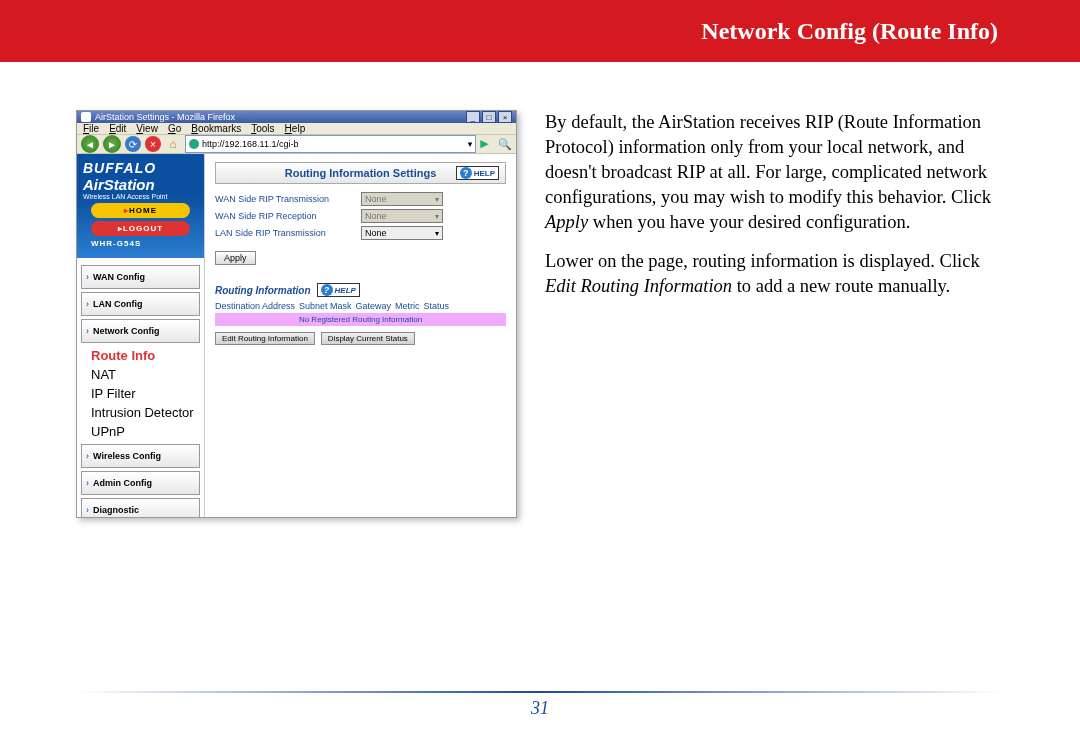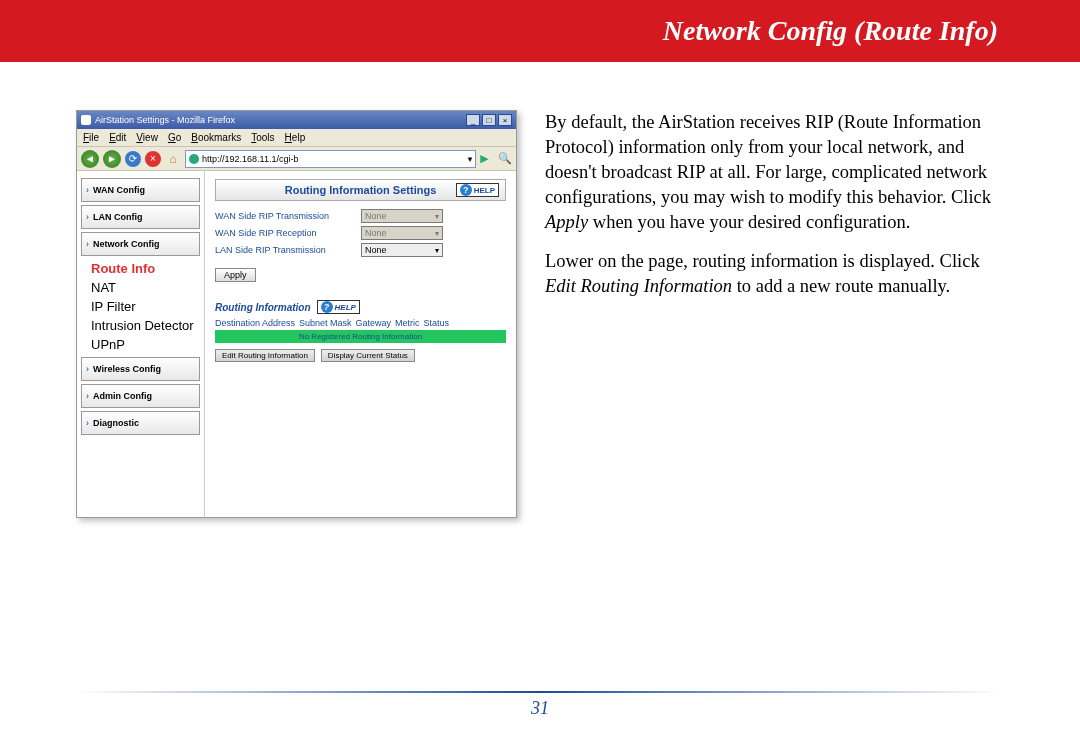--- a/index.html
+++ b/index.html
@@ -15,23 +15,22 @@
     background: #d41920;
     height: 62px;
     width: 100%;
     display: flex;
     align-items: center;
     justify-content: flex-end;
     padding-right: 82px;
   }
   .banner-title {
     color: #fff;
-    font-style: italic;
     font-weight: bold;
-    font-size: 28px;
+    font-size: 24px;
     font-family: Georgia, serif;
   }
   .content-row {
     display: flex;
     padding: 48px 70px 0 76px;
     gap: 28px;
   }
   .screenshot {
     width: 441px;
     height: 408px;
@@ -155,21 +154,21 @@
   }
   .sub-hdr{
     margin-top:18px; color:#1a4b9a; font-weight:bold; font-size:10px;
     display:flex; align-items:center; gap:6px;font-style:italic;
   }
   .table-head{
     margin-top:4px; color:#1a4b9a; font-size:9px;
     display:flex; gap:4px;
   }
   .no-route{
-    background:#22c55e; color:#1a4b9a; font-size:8px;
+    background:#f0abfc; color:#1a4b9a; font-size:8px;
     text-align:center; padding:2px 0; margin:2px 0 6px;
   }
   .btn-row{ display:flex; gap:6px;}
   .grey-btn{
     border:1px solid #888; background:linear-gradient(#eee,#d2d2d2);
     padding:1px 6px; font-size:8px;
   }
   .body-text {
     flex:1;
     font-size: 18.5px;
@@ -227,20 +226,28 @@
         <span class="globe"></span>
         <span>http://192.168.11.1/cgi-b</span>
         <span style="margin-left:auto">▾</span>
       </div>
       <span class="go-btn">▶</span>
       <span style="font-size:11px;">🔍</span>
     </div>
 
     <div class="router-body">
       <div class="sidebar">
+        <div class="brand">
+          <div class="brand-buffalo">BUFFALO</div>
+          <div class="brand-air">AirStation</div>
+          <div class="brand-sub">Wireless LAN Access Point</div>
+          <div class="pill pill-home">HOME</div>
+          <div class="pill pill-logout">LOGOUT</div>
+          <div class="model">WHR-G54S</div>
+        </div>
         <div class="navlist">
           <div class="navbtn">
               <span>WAN Config</span>
             </div>
           <div class="navbtn">
               <span>LAN Config</span>
             </div>
           <div class="navbtn">
               <span>Network Config</span>
             </div>

